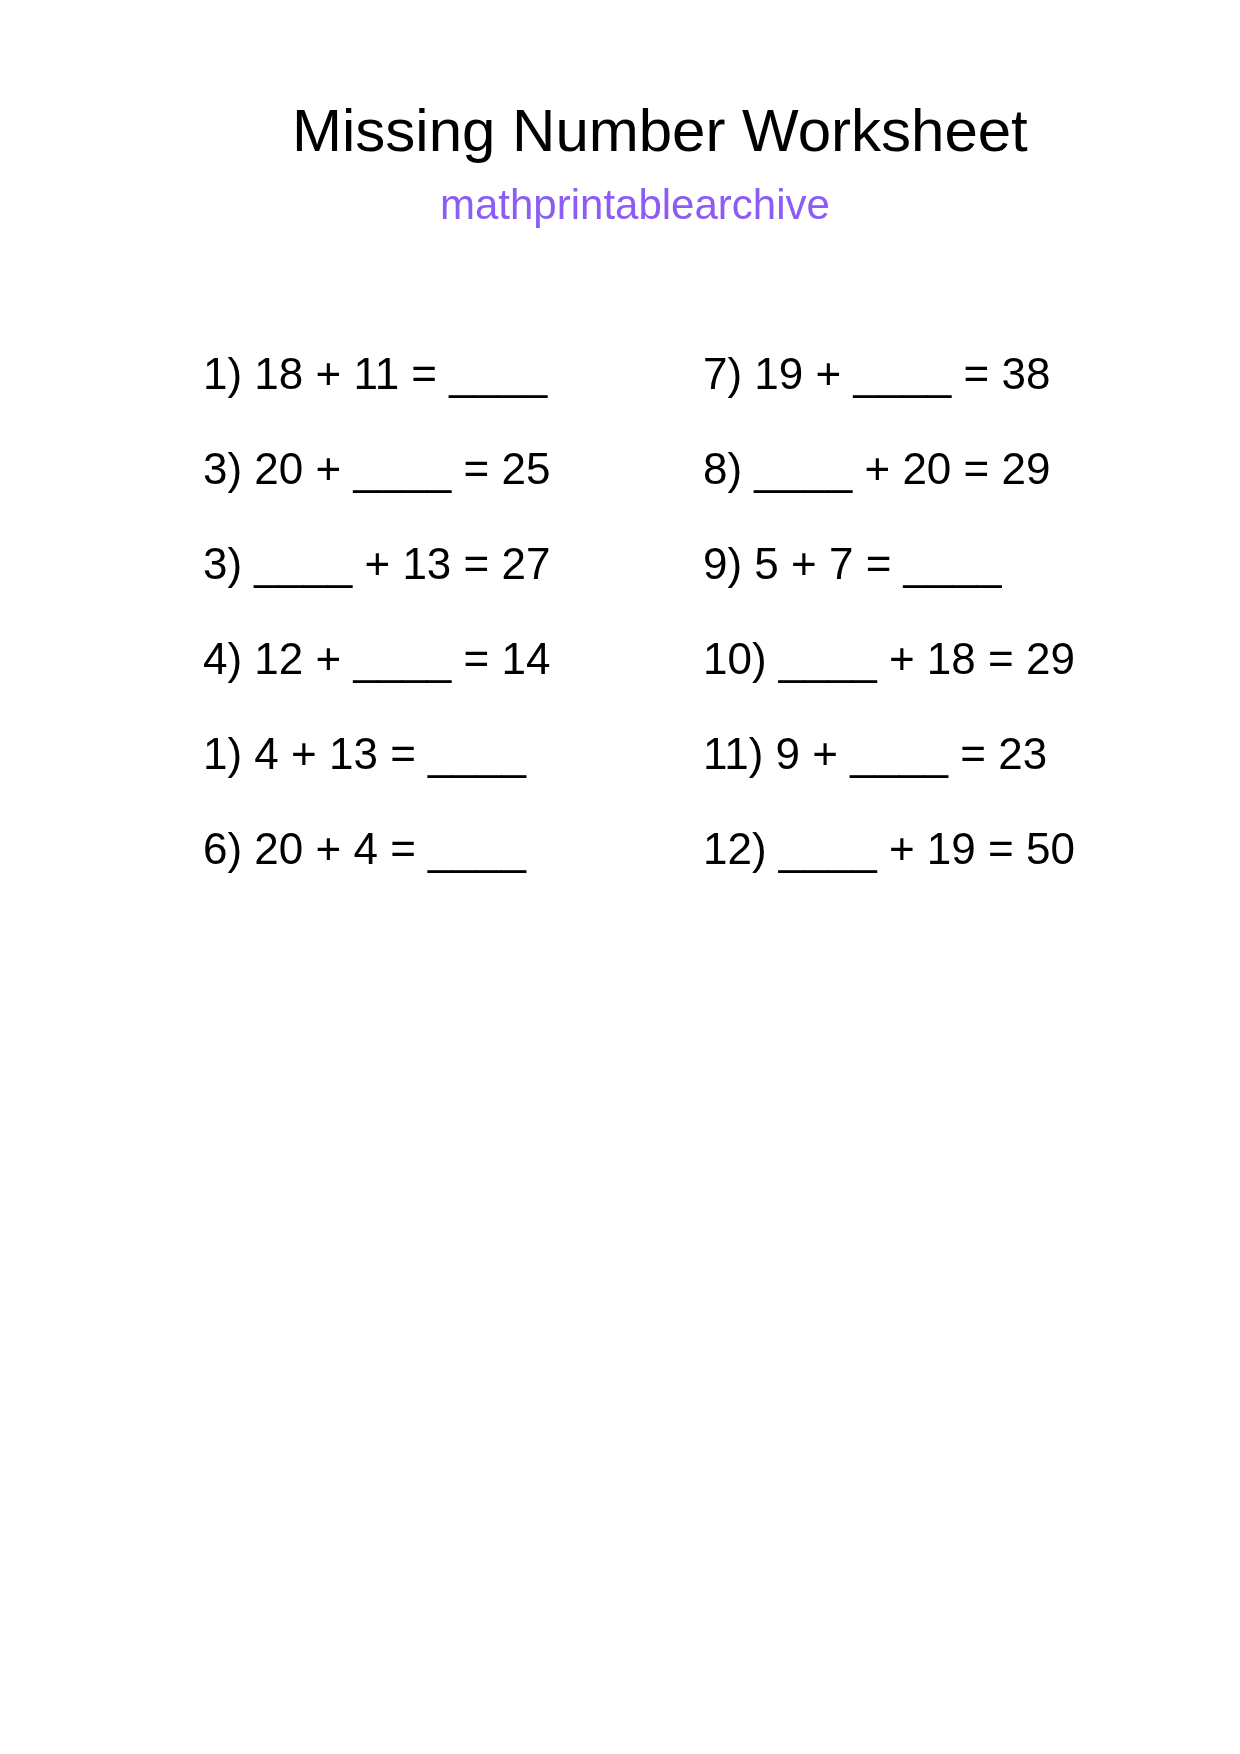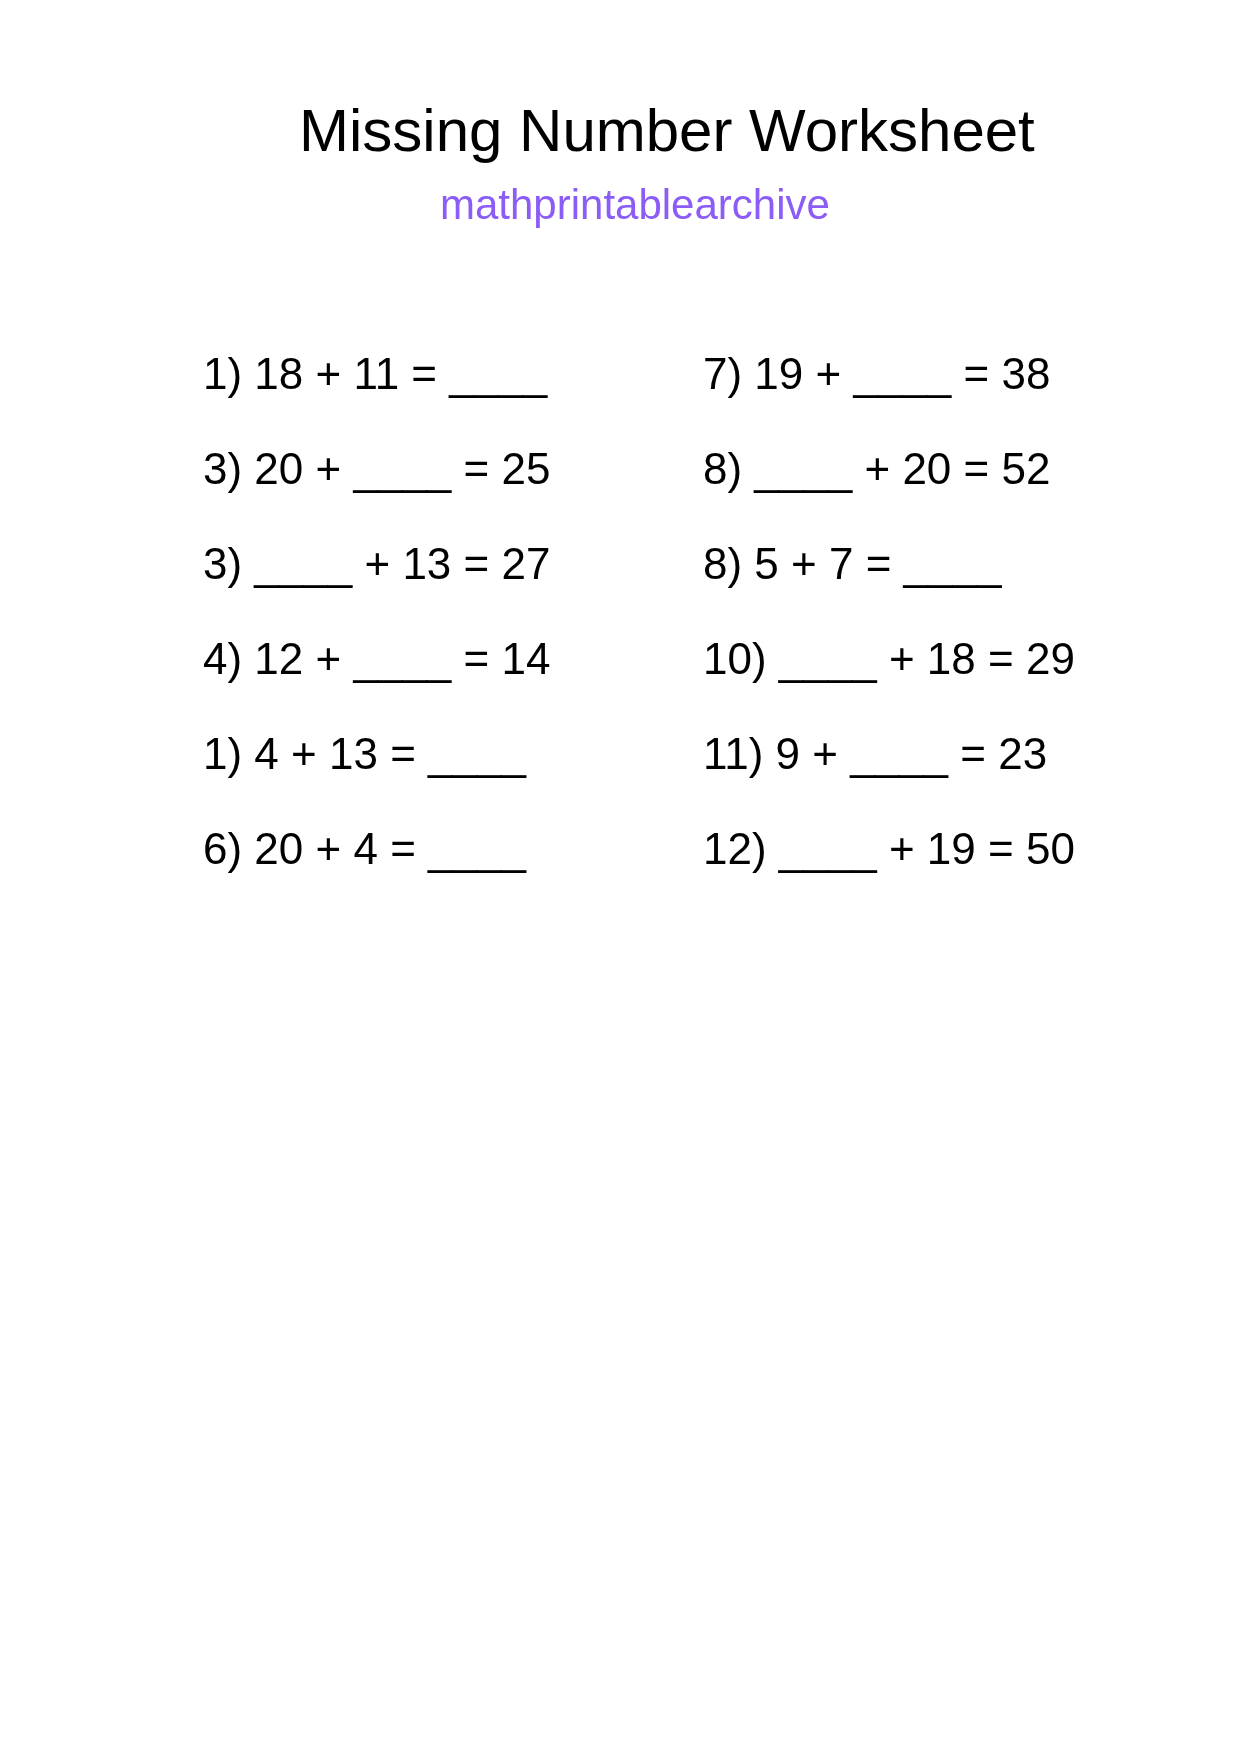--- a/index.html
+++ b/index.html
@@ -1,19 +1,19 @@
 <!DOCTYPE html>
 <html><head>
 <meta charset="utf-8">
 <style>
   html, body { margin:0; padding:0; background:#ffffff; }
   body { width:1240px; height:1754px; position:relative; overflow:hidden;
          font-family:"Liberation Sans", sans-serif; color:#000; }
   .title { position:absolute; left:292px; top:96px; font-size:60px; line-height:70px;
-           white-space:nowrap; color:#000;margin-left:7px; }
+           white-space:nowrap; color:#000; }
   .subtitle { position:absolute; left:440px; top:180px; font-size:42px; line-height:50px;
               white-space:nowrap; color:#8b5cf6; }
   .col { position:absolute; top:0; }
   .col.left { left:203px; }
   .col.right { left:703px; }
   .problem { position:absolute; left:0; white-space:nowrap; font-size:44px; line-height:50px;
              height:50px; }
 </style>
 </head>
 <body>
@@ -26,19 +26,19 @@
     <div class="problem" style="top:349px">1) 18 + 11 = ____</div>
     <div class="problem" style="top:444px">3) 20 + ____ = 25</div>
     <div class="problem" style="top:539px">3) ____ + 13 = 27</div>
     <div class="problem" style="top:634px">4) 12 + ____ = 14</div>
     <div class="problem" style="top:729px">1) 4 + 13 = ____</div>
     <div class="problem" style="top:824px">6) 20 + 4 = ____</div>
   </div>
 
   <div class="col right">
     <div class="problem" style="top:349px">7) 19 + ____ = 38</div>
-    <div class="problem" style="top:444px">8) ____ + 20 = 52</div>
-    <div class="problem" style="top:539px">8) 5 + 7 = ____</div>
+    <div class="problem" style="top:444px">8) ____ + 20 = 29</div>
+    <div class="problem" style="top:539px">9) 5 + 7 = ____</div>
     <div class="problem" style="top:634px">10) ____ + 18 = 29</div>
     <div class="problem" style="top:729px">11) 9 + ____ = 23</div>
     <div class="problem" style="top:824px">12) ____ + 19 = 50</div>
   </div>
 </div>
 
 </body></html>

